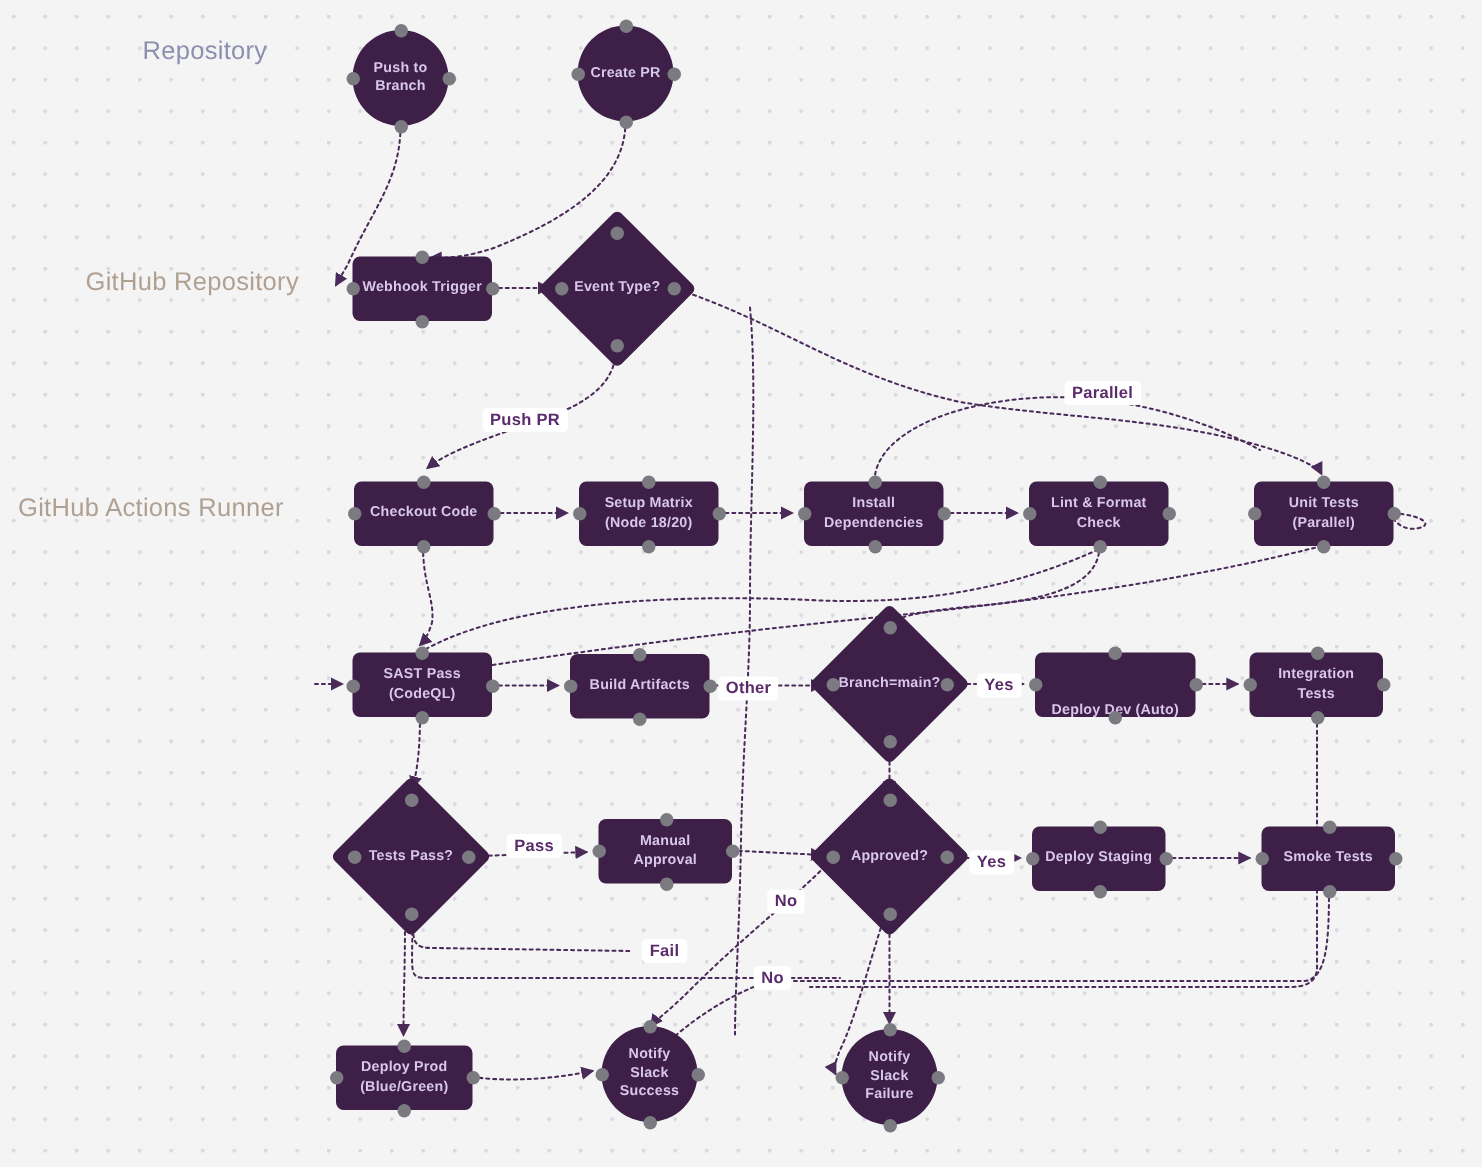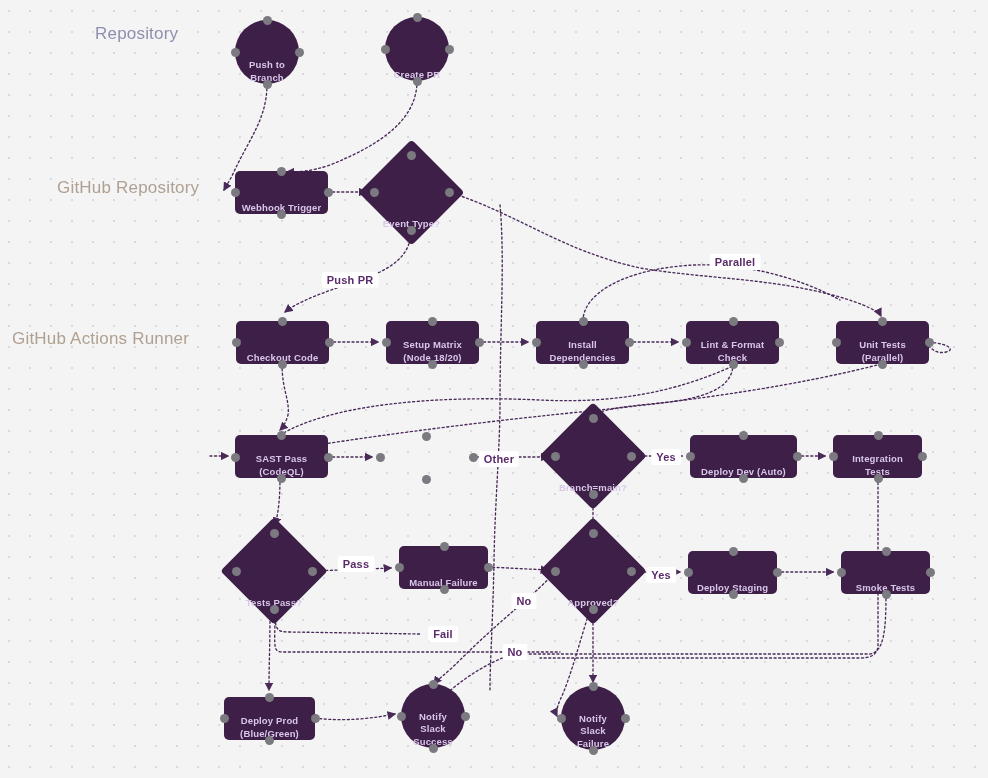--- a/index.html
+++ b/index.html
@@ -29,21 +29,21 @@
   .lane-label {
     position: absolute;
     font-size: 17px;
     letter-spacing: 0.2px;
     white-space: nowrap;
     pointer-events: none;
   }
   .node {
     position: absolute;
     display: flex;
-    align-items: flex-end;
+    align-items: center;
     justify-content: center;
     text-align: center;
     color: #d9c7e8;
     font-size: 9.5px;
     line-height: 12.5px;
     font-weight: 600;
     letter-spacing: 0.15px;
   }
   .node .node-label { padding: 0 6px; }
   .node.rect {
@@ -263,20 +263,23 @@
 
   <div class="node rect" style="left:235px; top:435px; width:93px; height:43px;">
     <span class="node-label" style="white-space:pre-line;">SAST Pass
 (CodeQL)</span>
   </div>
   <div class="port" style="left:281px; top:435px;"></div>
   <div class="port" style="left:235px; top:457px;"></div>
   <div class="port" style="left:328px; top:457px;"></div>
   <div class="port" style="left:281px; top:478px;"></div>
 
+  <div class="node rect" style="left:380px; top:436px; width:93px; height:43px;">
+    <span class="node-label" style="white-space:pre-line;">Build Artifacts</span>
+  </div>
   <div class="port" style="left:426px; top:436px;"></div>
   <div class="port" style="left:380px; top:457px;"></div>
   <div class="port" style="left:473px; top:457px;"></div>
   <div class="port" style="left:426px; top:479px;"></div>
 
   <div class="node diamond-wrap" style="left:555px; top:418px; width:76px; height:76px;">
     <span class="dia-shape"></span>
     <span class="node-label" style="white-space:pre-line;">Branch=main?</span>
   </div>
   <div class="port" style="left:593px; top:418px;"></div>
@@ -303,21 +306,21 @@
   <div class="node diamond-wrap" style="left:236px; top:533px; width:76px; height:76px;">
     <span class="dia-shape"></span>
     <span class="node-label" style="white-space:pre-line;">Tests Pass?</span>
   </div>
   <div class="port" style="left:274px; top:533px;"></div>
   <div class="port" style="left:236px; top:571px;"></div>
   <div class="port" style="left:312px; top:571px;"></div>
   <div class="port" style="left:274px; top:609px;"></div>
 
   <div class="node rect" style="left:399px; top:546px; width:89px; height:43px;">
-    <span class="node-label" style="white-space:pre-line;">Manual Failure</span>
+    <span class="node-label" style="white-space:pre-line;">Manual Approval</span>
   </div>
   <div class="port" style="left:444px; top:546px;"></div>
   <div class="port" style="left:399px; top:567px;"></div>
   <div class="port" style="left:488px; top:567px;"></div>
   <div class="port" style="left:444px; top:589px;"></div>
 
   <div class="node diamond-wrap" style="left:555px; top:533px; width:76px; height:76px;">
     <span class="dia-shape"></span>
     <span class="node-label" style="white-space:pre-line;">Approved?</span>
   </div>

